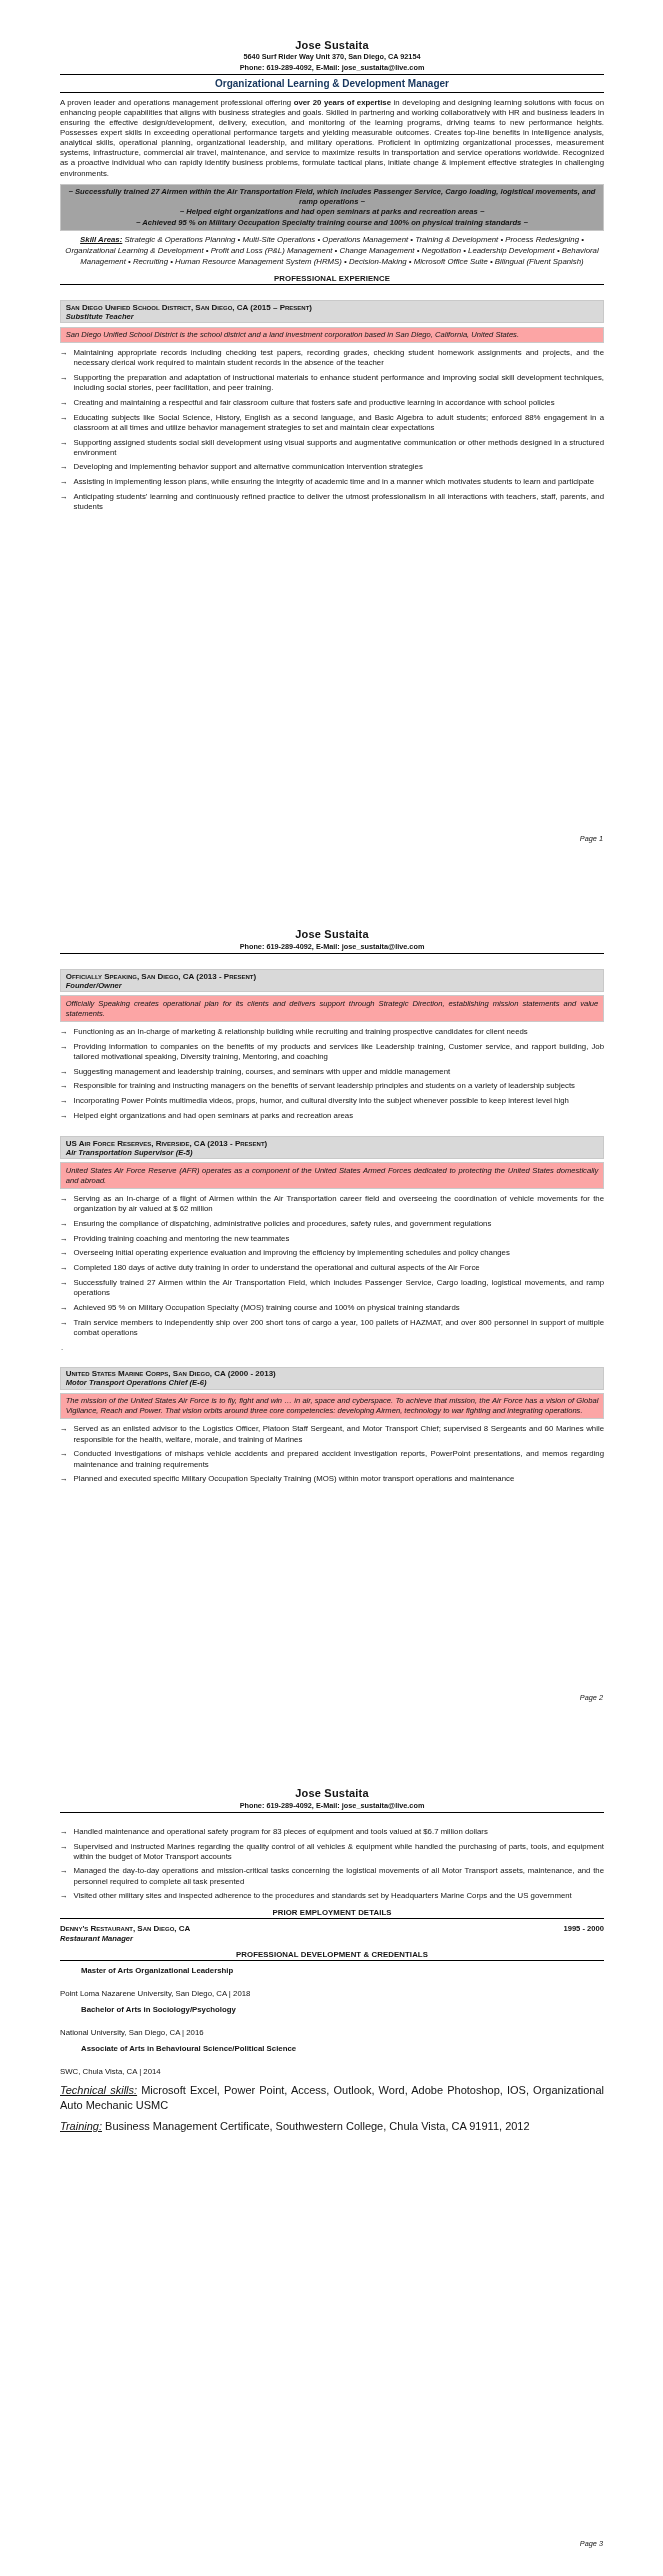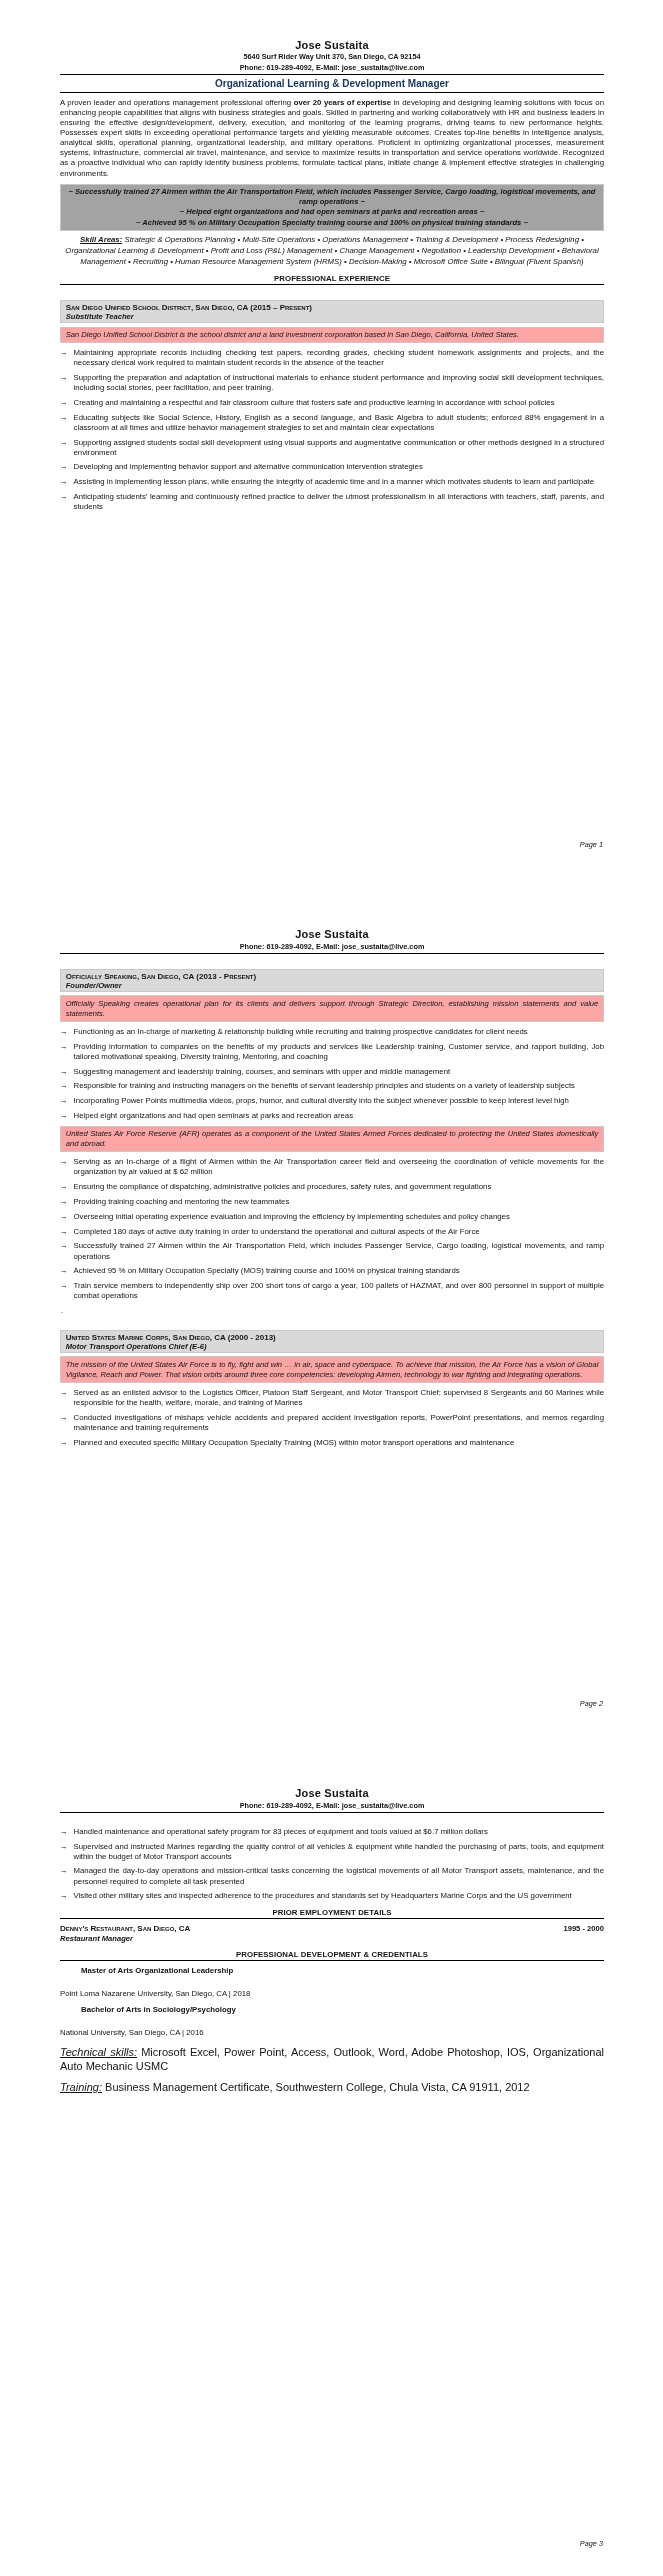--- a/index.html
+++ b/index.html
@@ -45,21 +45,21 @@
   .prior-role { font-weight: bold; font-style: italic; font-size: 7.6px; margin-top: 1px; }
 
   
   .edu { margin-bottom: 6.8px; }
   .deg { font-weight: bold; font-size: 7.8px; margin-left: 21px; }
   .sch { font-size: 7.8px; margin-top: 14px; }
   .lline { font-size: 11px; margin-top: 7.3px; line-height: 1.3; text-align: justify; }
   .llabel { font-style: italic; text-decoration: underline; }
 
   
-  .pfoot { position: absolute; right: 61px; bottom: 10px; font-style: italic; font-size: 7.3px; }
+  .pfoot { position: absolute; right: 61px; bottom: 16px; font-style: italic; font-size: 7.3px; }
   .page-3 .pfoot { bottom: 29px; }
 </style>
 </head>
 <body>
 
 <div class="document">
 
   <section class="page page-1">
     <header class="hdr">
       <div class="name">Jose Sustaita</div>
@@ -160,20 +160,24 @@
             <span class="bt">Incorporating Power Points multimedia videos, props, humor, and cultural diversity into the subject whenever possible to keep interest level high</span>
           </div>
         <div class="b">
             <span class="bm">→</span>
             <span class="bt">Helped eight organizations and had open seminars at parks and recreation areas</span>
           </div>
       </div>
     </div>
 
     <div class="job">
+      <div class="jhead">
+        <div class="jcomp">US Air Force Reserves, Riverside, CA (2013 - Present)</div>
+        <div class="jrole">Air Transportation Supervisor (E-5)</div>
+      </div>
       <div class="jdesc">United States Air Force Reserve (AFR) operates as a component of the United States Armed Forces dedicated to protecting the United States domestically and abroad.</div>
       <div class="blist">
         <div class="b">
             <span class="bm">→</span>
             <span class="bt">Serving as an In-charge of a flight of Airmen within the Air Transportation career field and overseeing the coordination of vehicle movements for the organization by air valued at $ 62 million</span>
           </div>
         <div class="b">
             <span class="bm">→</span>
             <span class="bt">Ensuring the compliance of dispatching, administrative policies and procedures, safety rules, and government regulations</span>
           </div>
@@ -266,20 +270,24 @@
     <h3 class="sec-h">PROFESSIONAL DEVELOPMENT &amp; CREDENTIALS</h3>
 
     <div class="edu">
       <div class="deg">Master of Arts Organizational Leadership</div>
       <div class="sch">Point Loma Nazarene University, San Diego, CA | 2018</div>
     </div>
     <div class="edu">
       <div class="deg">Bachelor of Arts in Sociology/Psychology</div>
       <div class="sch">National University, San Diego, CA | 2016</div>
     </div>
+    <div class="edu">
+      <div class="deg">Associate of Arts in Behavioural Science/Political Science</div>
+      <div class="sch">SWC, Chula Vista, CA | 2014</div>
+    </div>
 
     <p class="lline"><span class="llabel">Technical skills:</span><span> Microsoft Excel, Power Point, Access, Outlook, Word, Adobe Photoshop, IOS, Organizational Auto Mechanic USMC</span></p>
 
     <p class="lline"><span class="llabel">Training:</span><span> Business Management Certificate, Southwestern College, Chula Vista, CA 91911, 2012</span></p>
 
     <div class="pfoot">Page 3</div>
   </section>
 
 </div>
 

